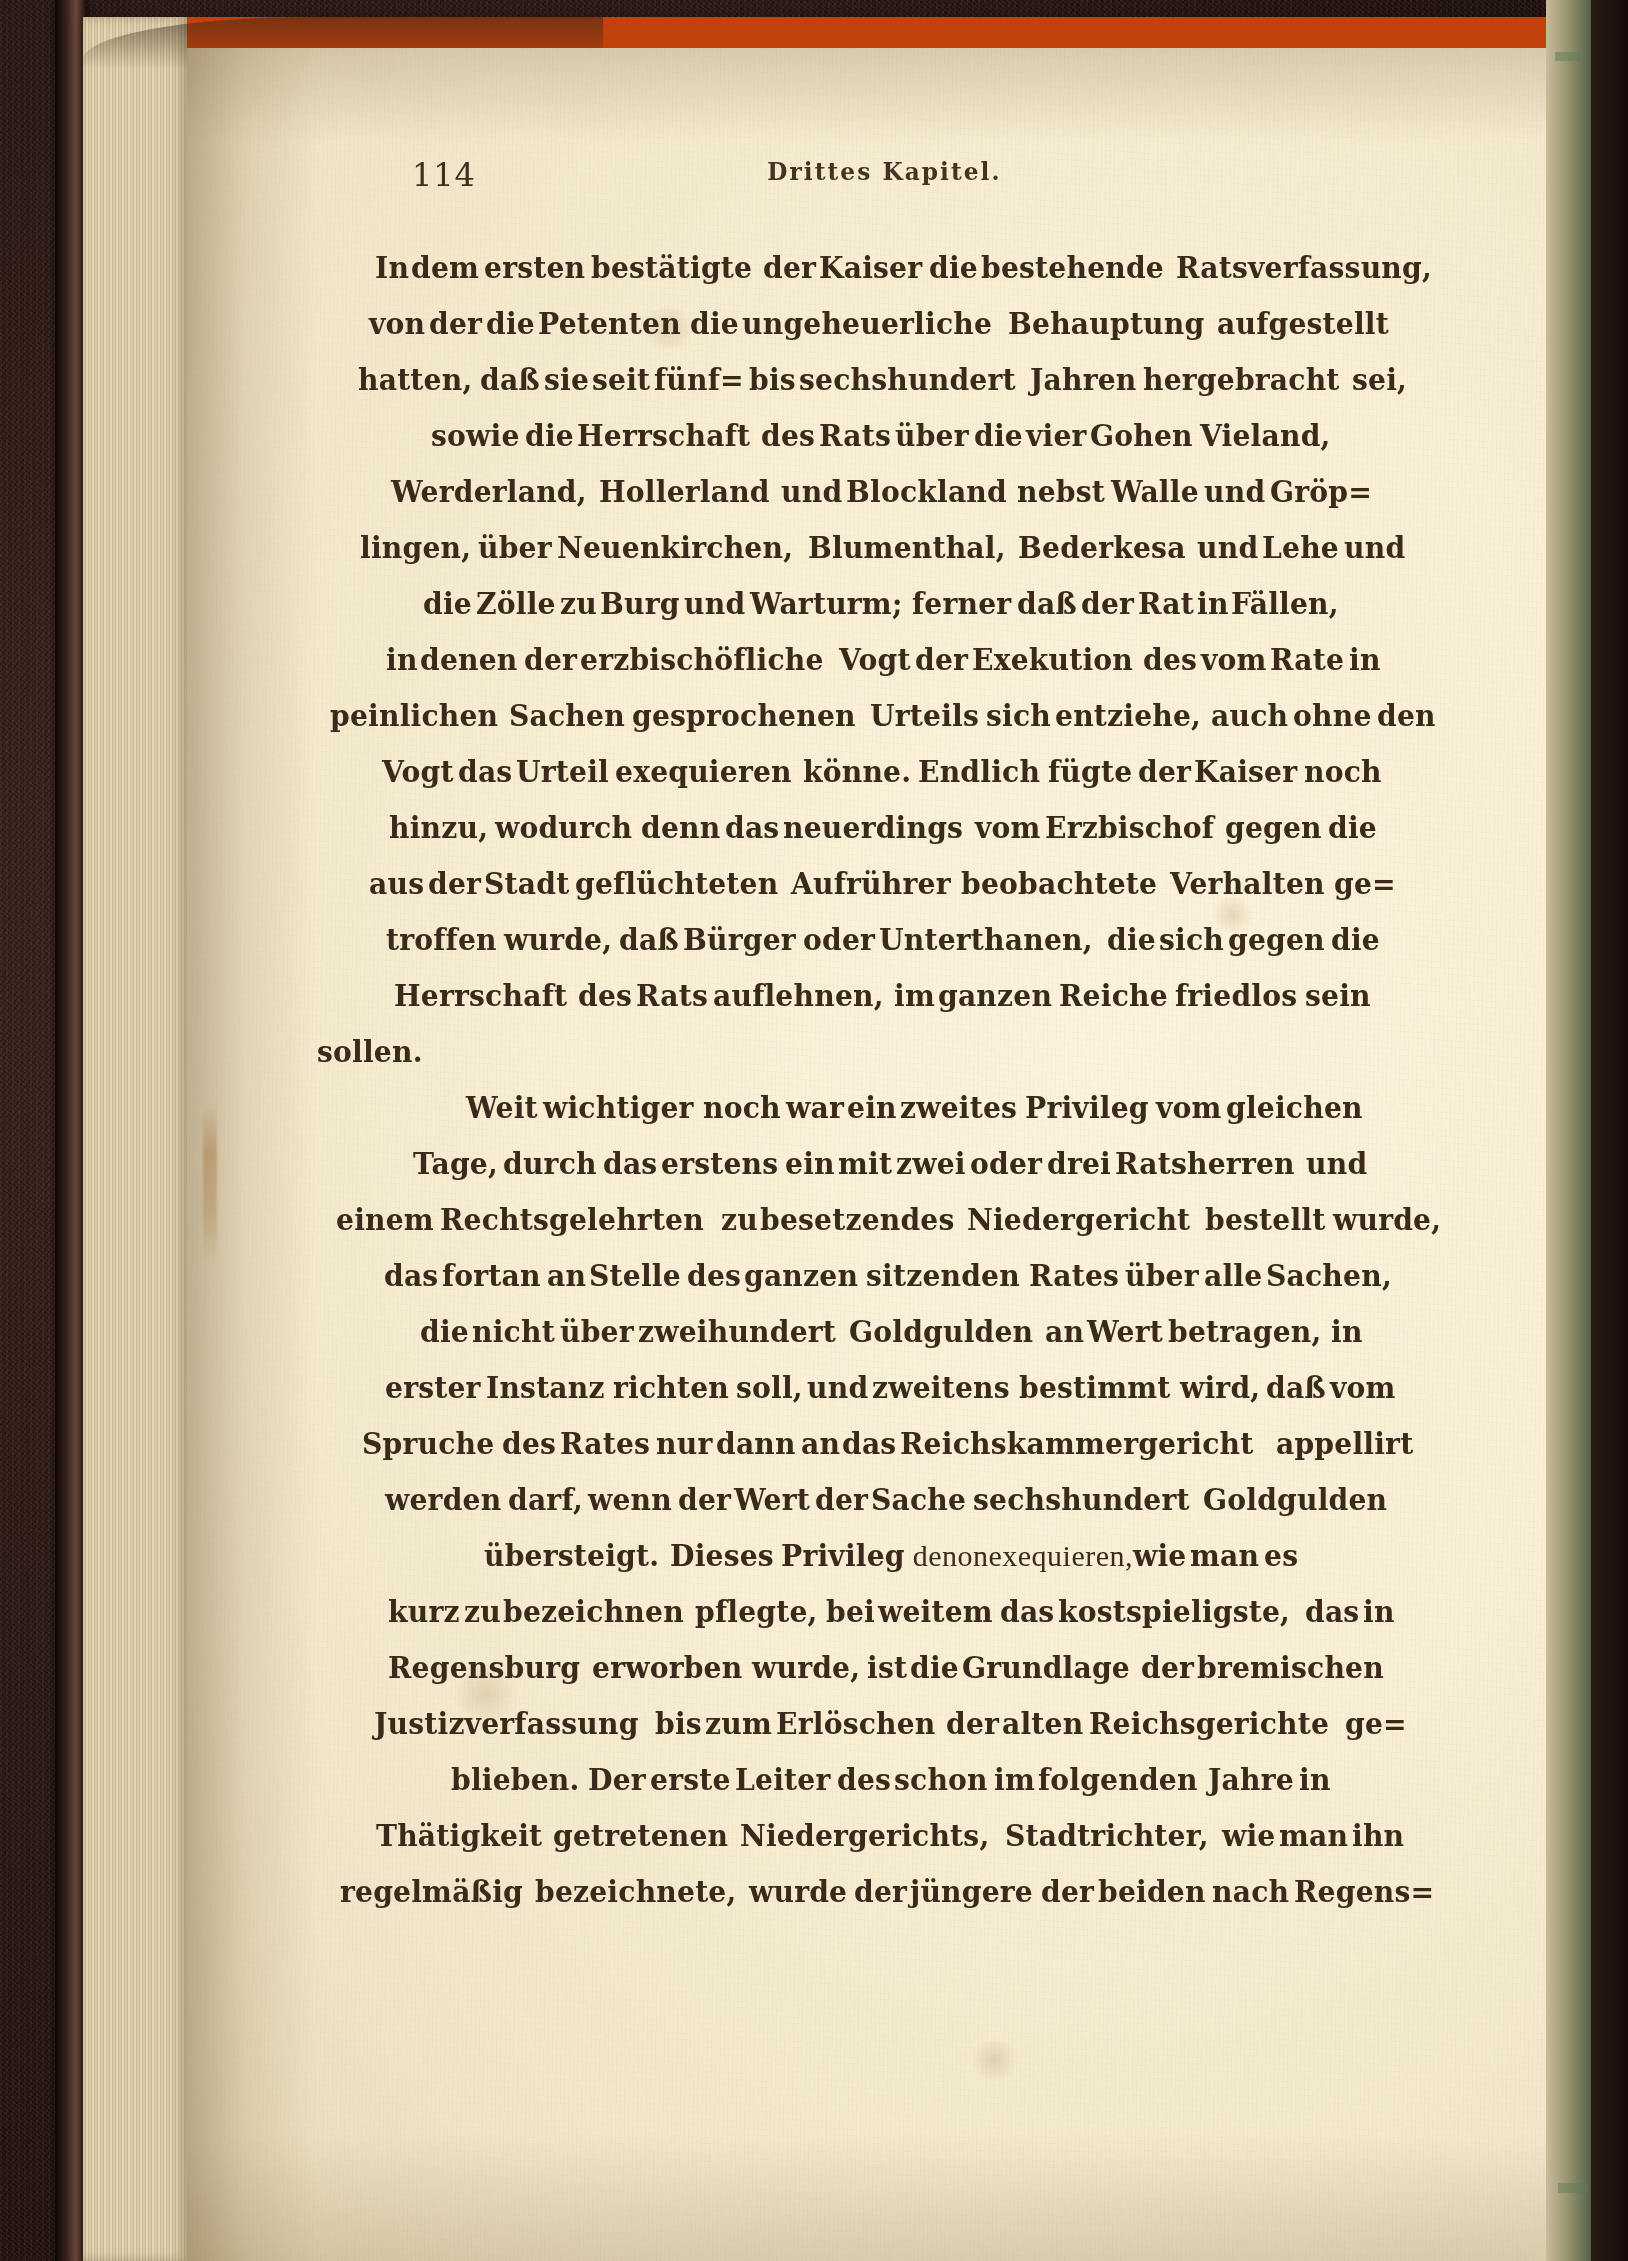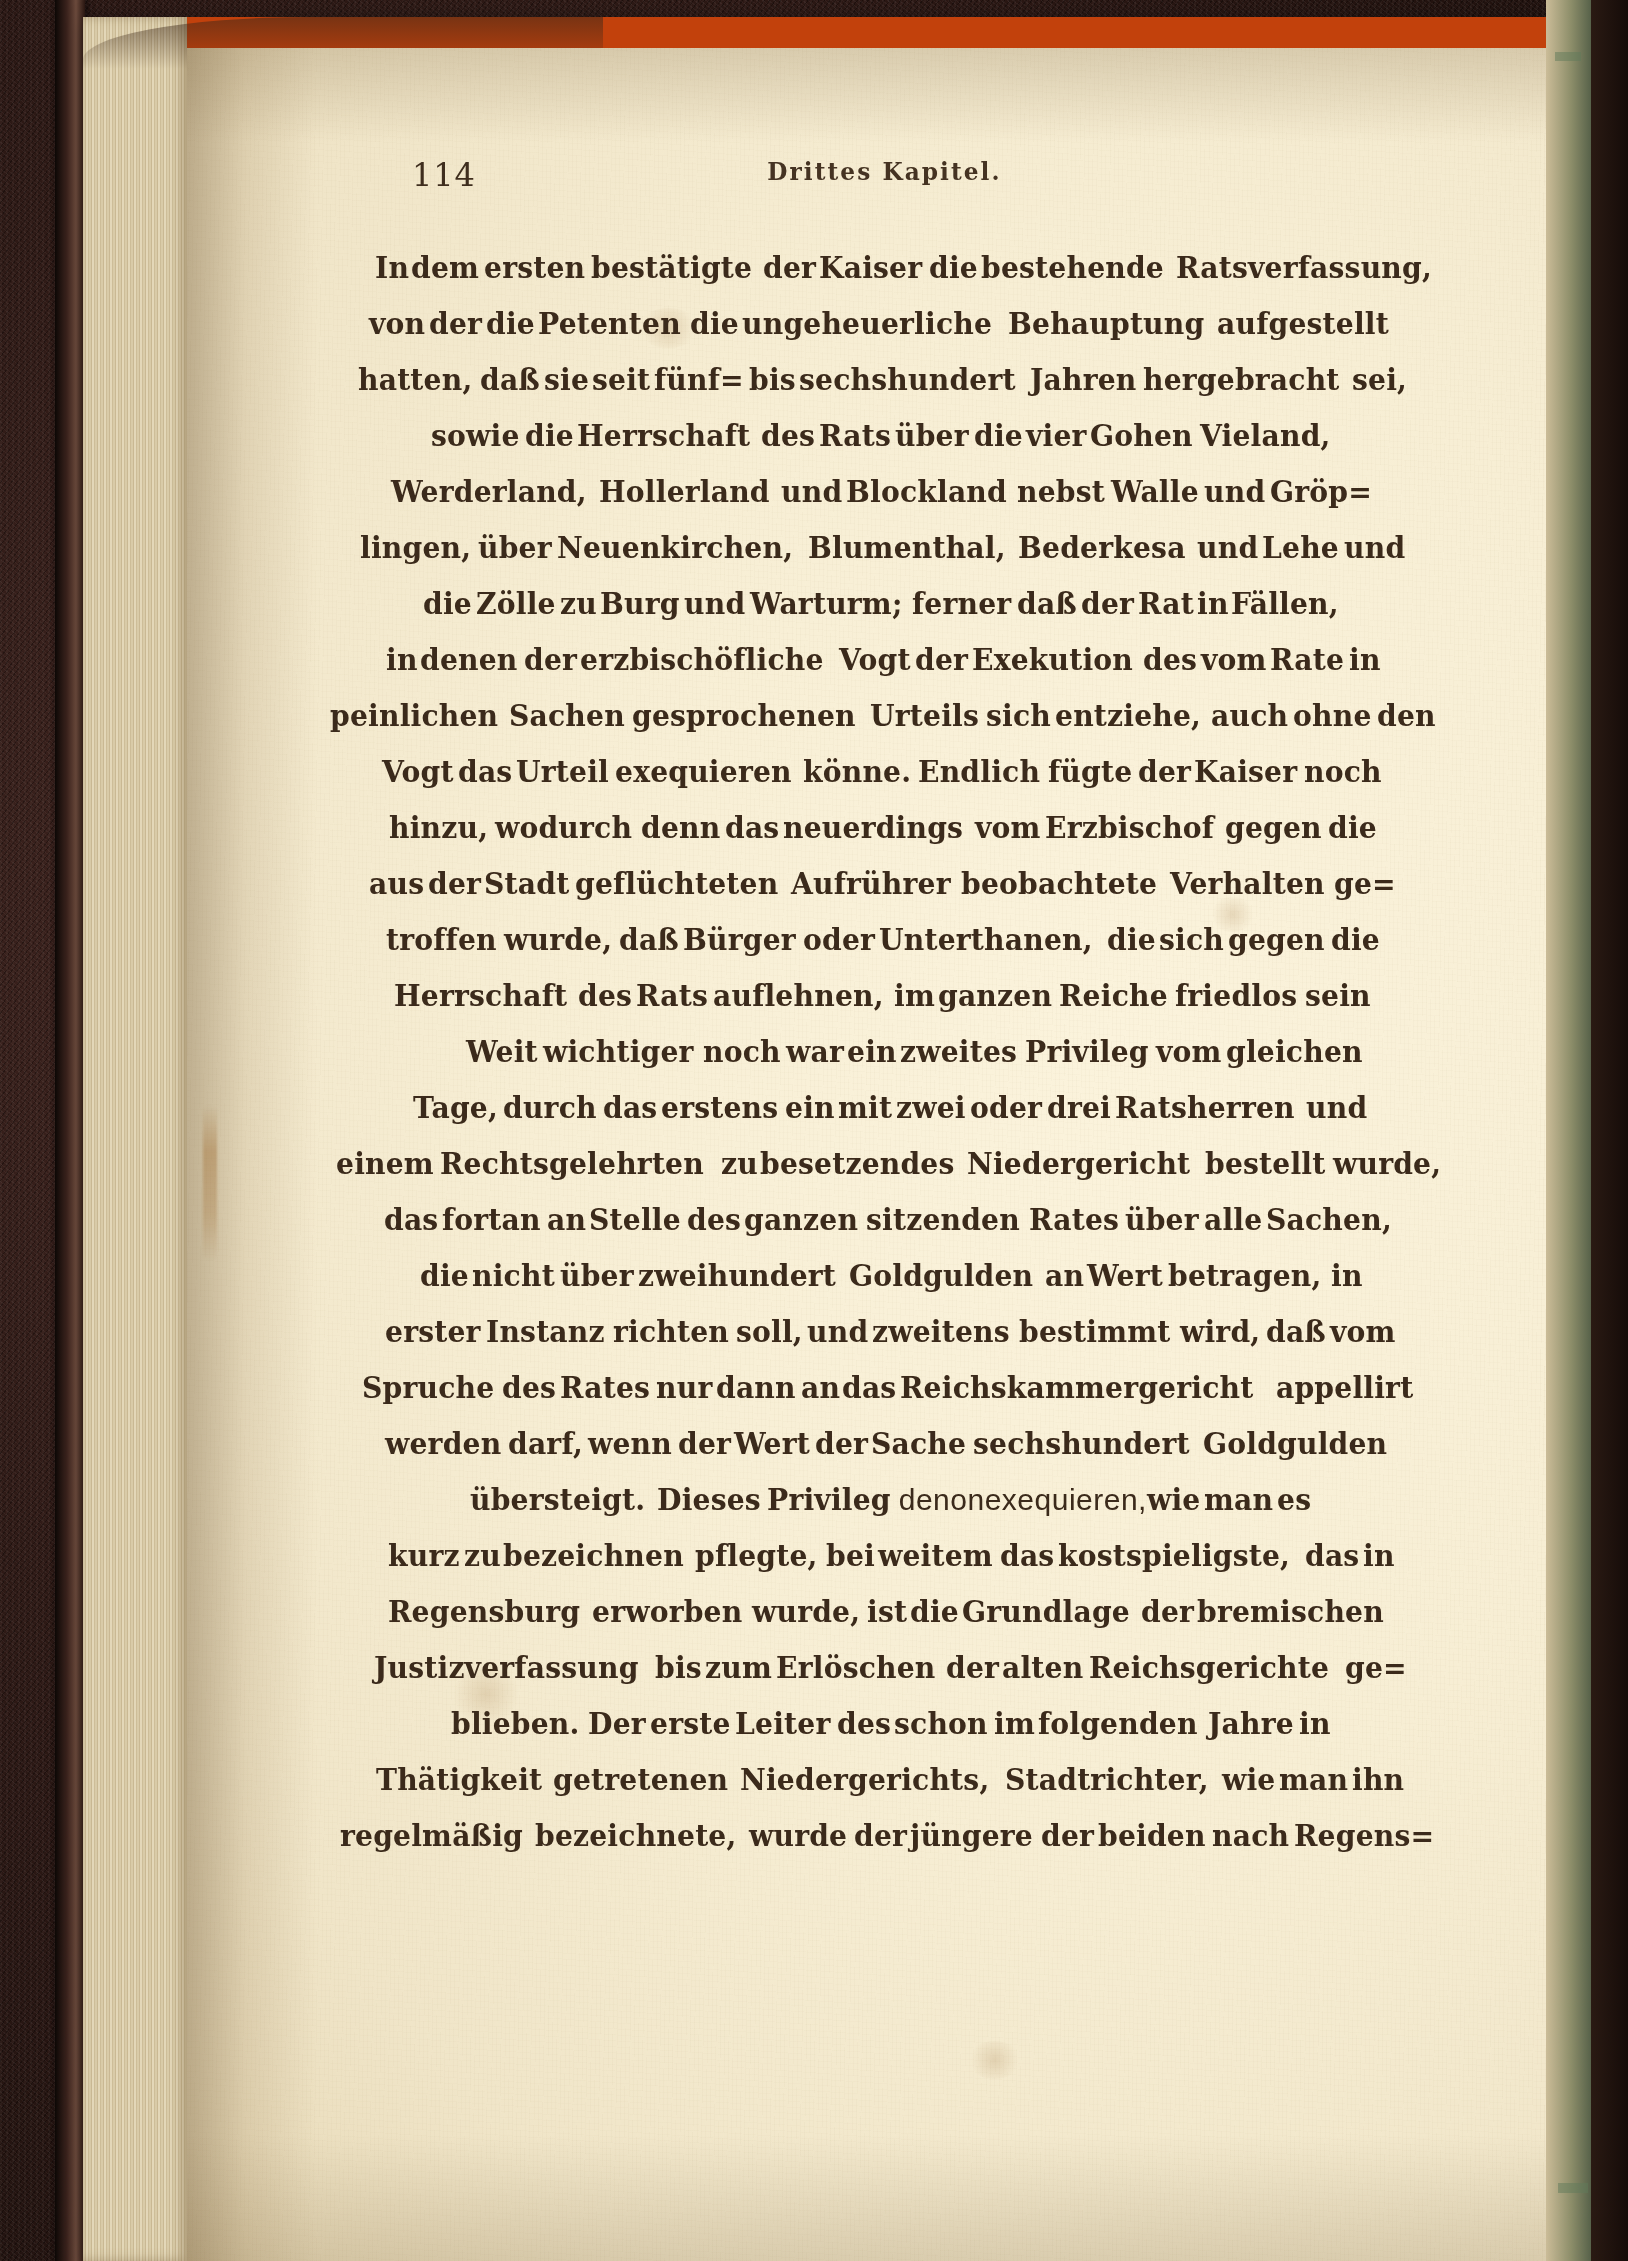--- a/index.html
+++ b/index.html
@@ -129,21 +129,21 @@
     display:block;
     white-space:nowrap;
   }
   .para .line.justify{
     display:flex;
     justify-content:center;
   }
   .para .line.justify > span{display:inline-block;}
   .indent{display:inline-block;width:54px;}
   .latin{
-    font-family:Liberation Sans, sans-serif;
+    font-family:Liberation Serif, serif;
     font-style:normal;
     letter-spacing:0.5px;
   }
   
   .frak{
     font-weight:700;
     transform:scaleX(.94);
     transform-origin:left center;
     display:inline-block;
   }
@@ -335,20 +335,21 @@
             <span class="frak">Herrschaft</span>
             <span class="frak">des</span>
             <span class="frak">Rats</span>
             <span class="frak">auflehnen,</span>
             <span class="frak">im</span>
             <span class="frak">ganzen</span>
             <span class="frak">Reiche</span>
             <span class="frak">friedlos</span>
             <span class="frak">sein</span>
           </span>
+          <span class="line"><span class="frak">sollen.</span></span>
         </p>
       <p class="para" id="para-2">
           <span class="line justify">
             <span class="indent"></span>
             <span class="frak">Weit</span>
             <span class="frak">wichtiger</span>
             <span class="frak">noch</span>
             <span class="frak">war</span>
             <span class="frak">ein</span>
             <span class="frak">zweites</span>

